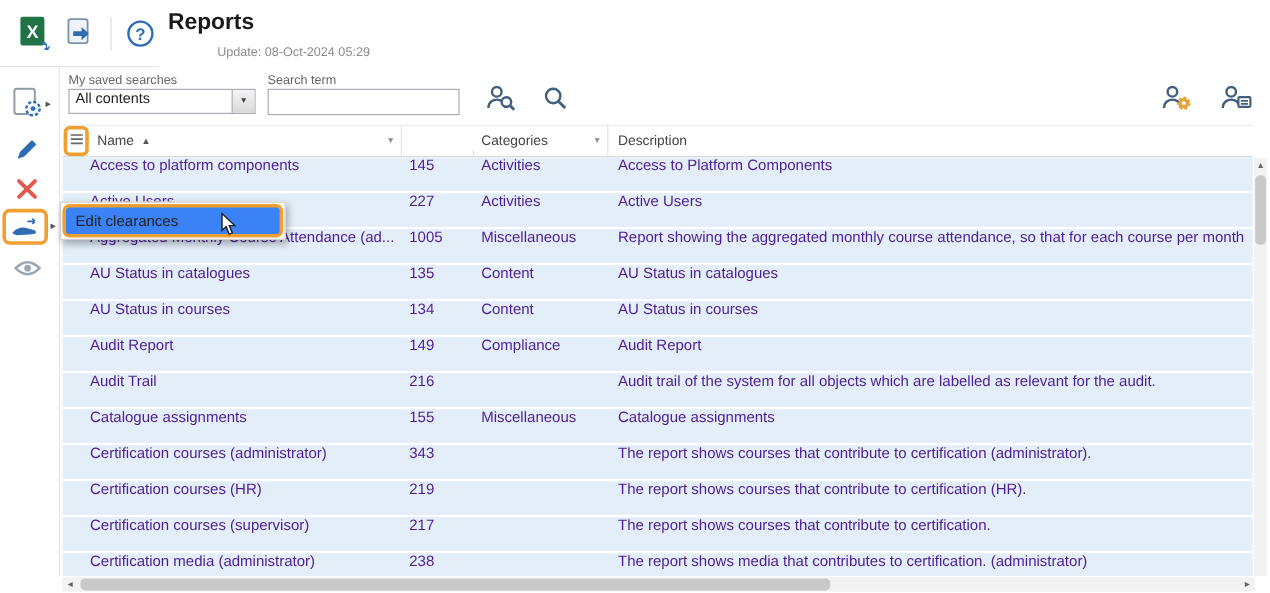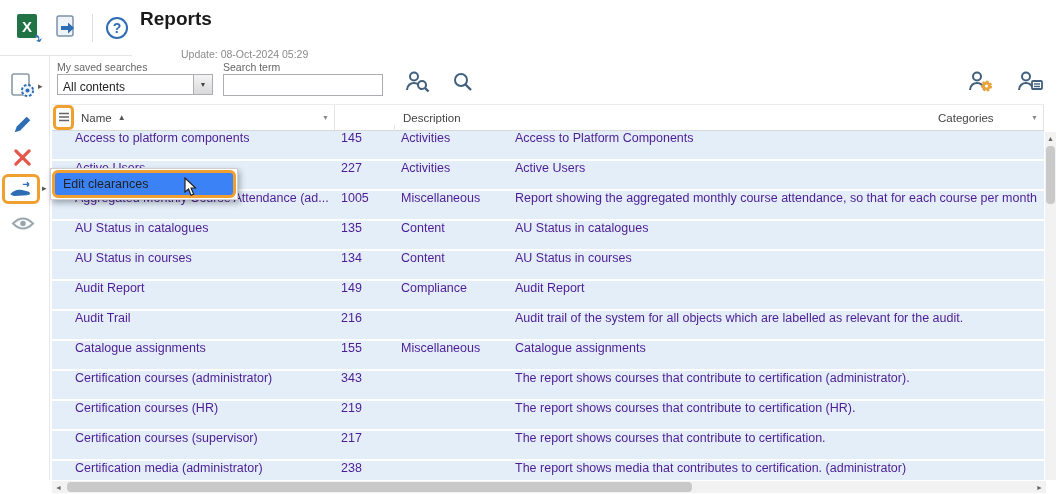--- a/index.html
+++ b/index.html
@@ -9,26 +9,26 @@
 
   
   .hdr-icons { position:absolute; left:14px; top:10px; height:36px; display:flex; align-items:center; gap:9px; }
   .icon-btn { border:none; background:transparent; cursor:pointer; display:flex; align-items:center; justify-content:center; padding:0; }
   .hdr-sep { width:1px; height:28px; background:#ddd; margin:0 4px; }
   .help-circle { width:22px; height:22px; border:2px solid var(--accent-blue,#2e6db4); border-radius:50%; color:var(--accent-blue,#2e6db4); font-weight:bold; font-size:14px; display:flex; align-items:center; justify-content:center; }
   .hdr-underline { position:absolute; left:0; top:55px; width:132px; border-top:1px solid #e6e6e6; }
 
   .title-block { position:absolute; left:140px; top:8px; }
   .title-block h1 { font-size:19px; font-weight:bold; color:#1a1a1a; }
-  .subtitle { font-size:10.5px; color:#8b8b8b; margin-top:18px;padding-left:41px; }
+  .subtitle { font-size:10.5px; color:#8b8b8b; margin-top:8px;padding-left:41px; }
 
   
   .toolbar { position:absolute; left:0; top:57px; width:1058px; height:47px; }
   .tb-label { position:absolute; font-size:10.5px; color:#666; }
-  .select { position:absolute; width:156px; height:21px; border:1px solid #abadb3; background:#fff; display:flex; align-items:flex-end; font-size:12px; color:#222; }
+  .select { position:absolute; width:156px; height:21px; border:1px solid #abadb3; background:#fff; display:flex; align-items:flex-start; font-size:12px; color:#222; }
   .select .val { flex:1; padding:0 5px; overflow:hidden; white-space:nowrap; }
   .select .btn { width:19px; height:100%; background:linear-gradient(#f4f4f4,#d9d9d9); border-left:1px solid #abadb3; font-size:7px; color:#444; display:flex; align-items:center; justify-content:center; cursor:pointer; }
   .tb-input { position:absolute; width:160px; height:22px; border:1px solid #abadb3; font-size:12px; padding:0 5px; font-family:"Liberation Sans",sans-serif; }
 
   
   .sidebar { position:absolute; left:0; top:56px; width:50px; height:424px; background:#fff; border-right:1px solid #e8e8e8; }
   .sb-btn { position:absolute; border:none; background:transparent; cursor:pointer; padding:0; display:flex; align-items:center; justify-content:center; }
   .sb-chevron { position:absolute; font-size:9px; color:#555; }
   .hand-box { position:absolute; left:2px; top:118px; width:38px; height:30px; border:3px solid var(--highlight,#f0a030); border-radius:6px; display:flex; align-items:center; justify-content:center; background:#fff; }
 
@@ -214,26 +214,26 @@
         </span>
       </span>
       <span class="th-label">Name</span>
       <span class="sort-ind">▲</span>
       <span class="filter-chev">▼</span>
     </div>
     <div class="th th-id">
       <span>ID</span>
       <span class="filter-chev">▼</span>
     </div>
-    <div class="th th-desc">
-      <span>Description</span>
-    </div>
     <div class="th th-cat">
       <span>Categories</span>
       <span class="filter-chev">▼</span>
+    </div>
+    <div class="th th-desc">
+      <span>Description</span>
     </div>
   </div>
 
   <div class="tbody">
     <div class="tr">
       <div class="td td-name">Access to platform components</div>
       <div class="td td-id">145</div>
       <div class="td td-cat">Activities</div>
       <div class="td td-desc">Access to Platform Components</div>
     </div>

